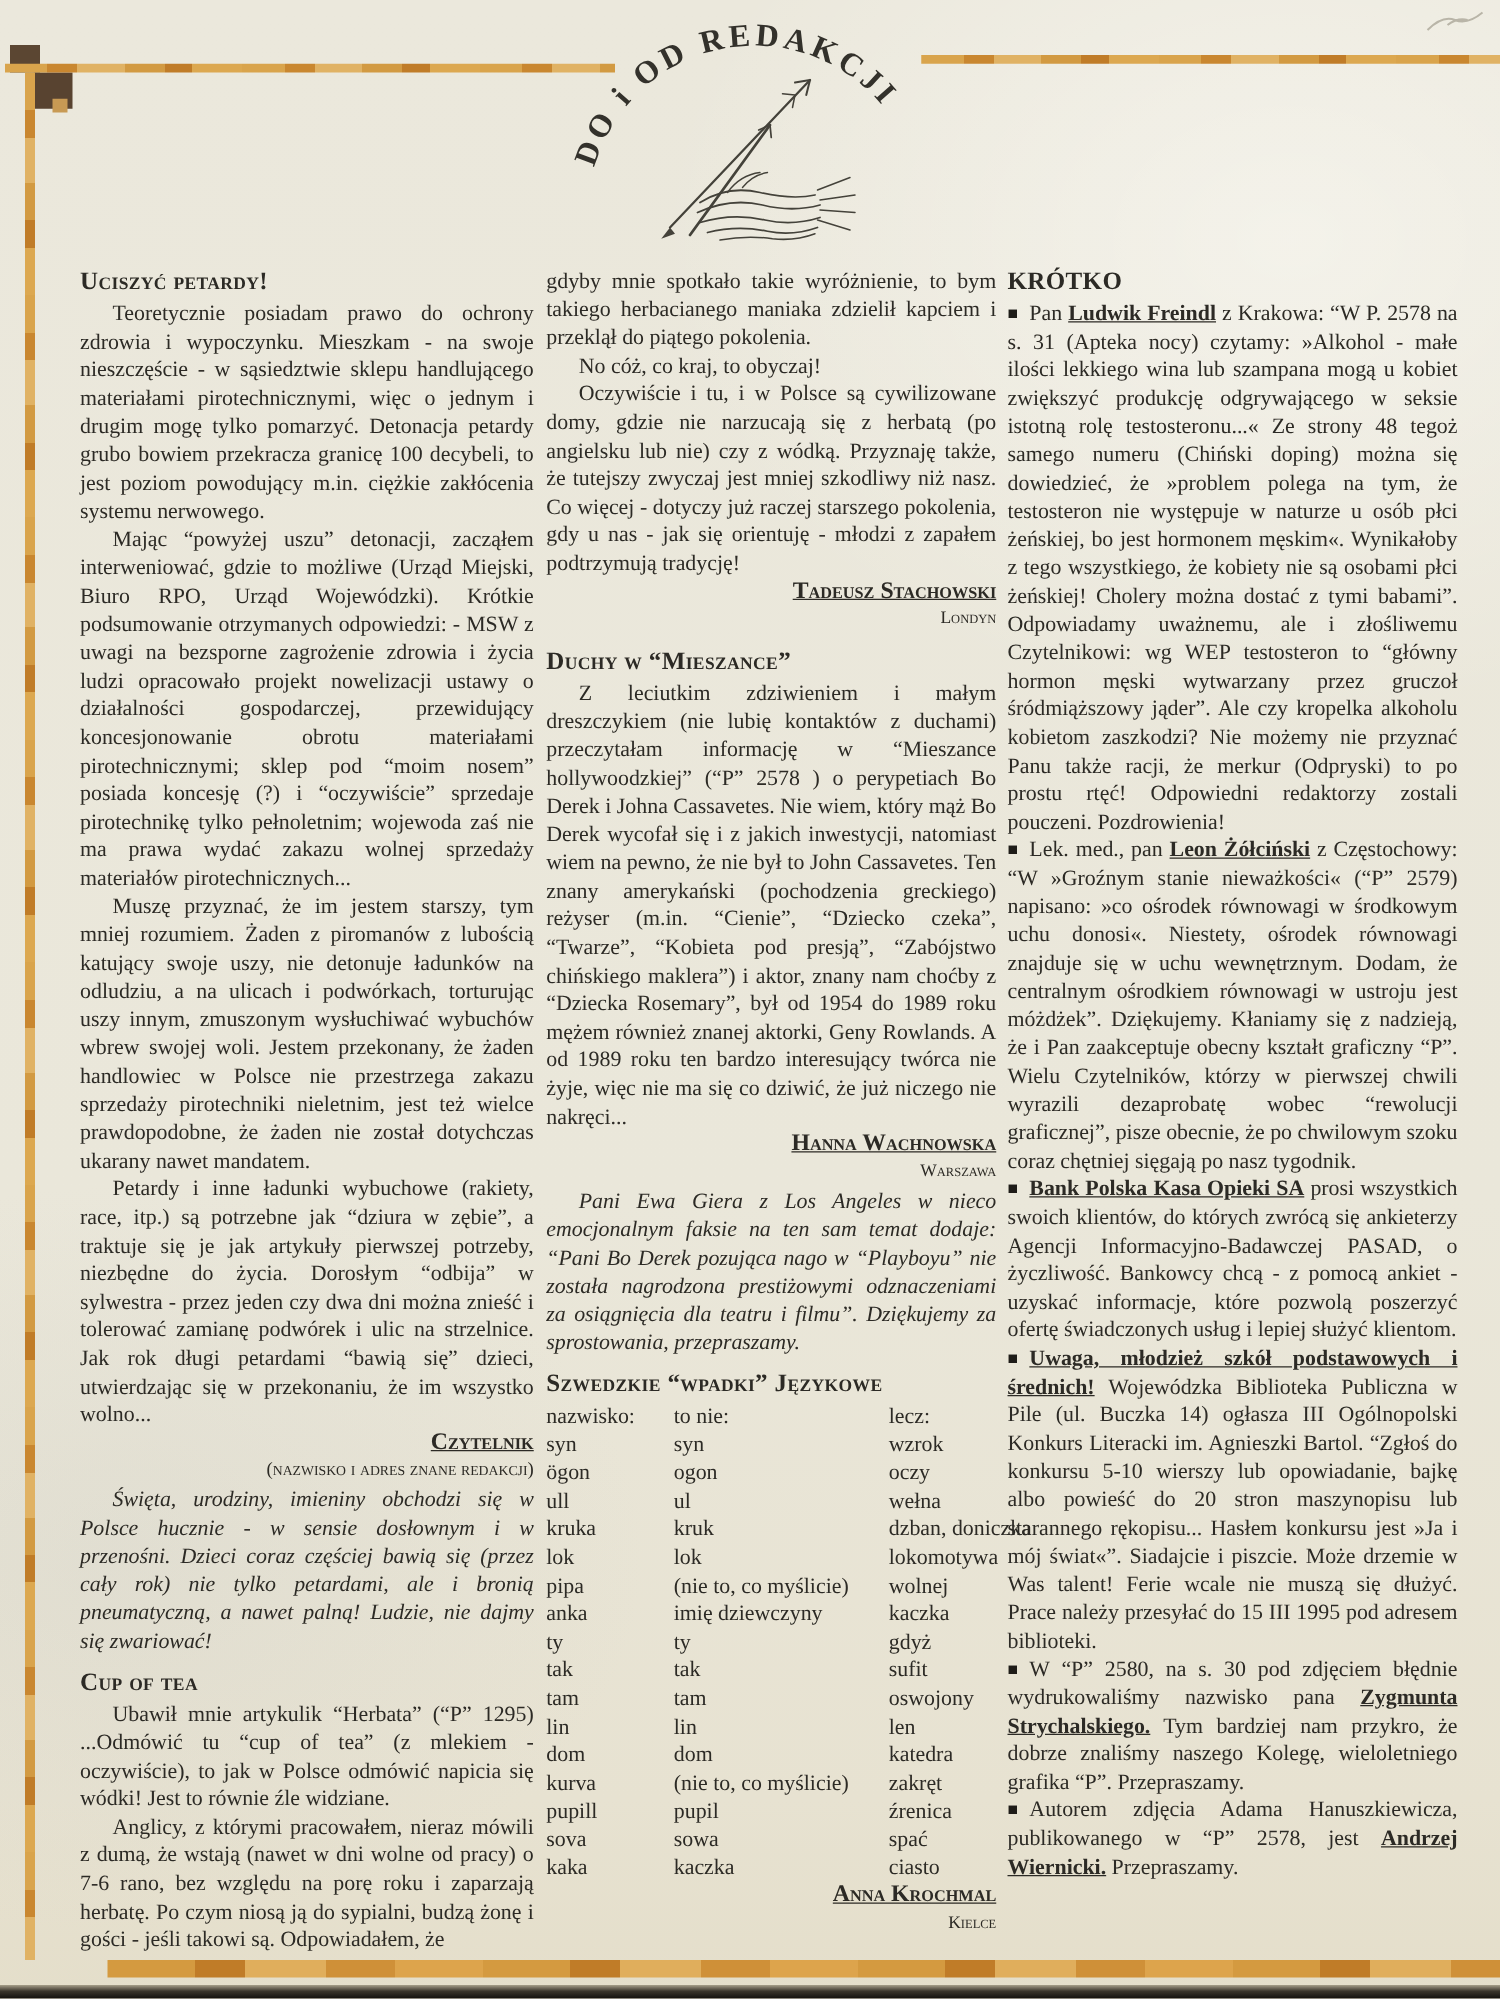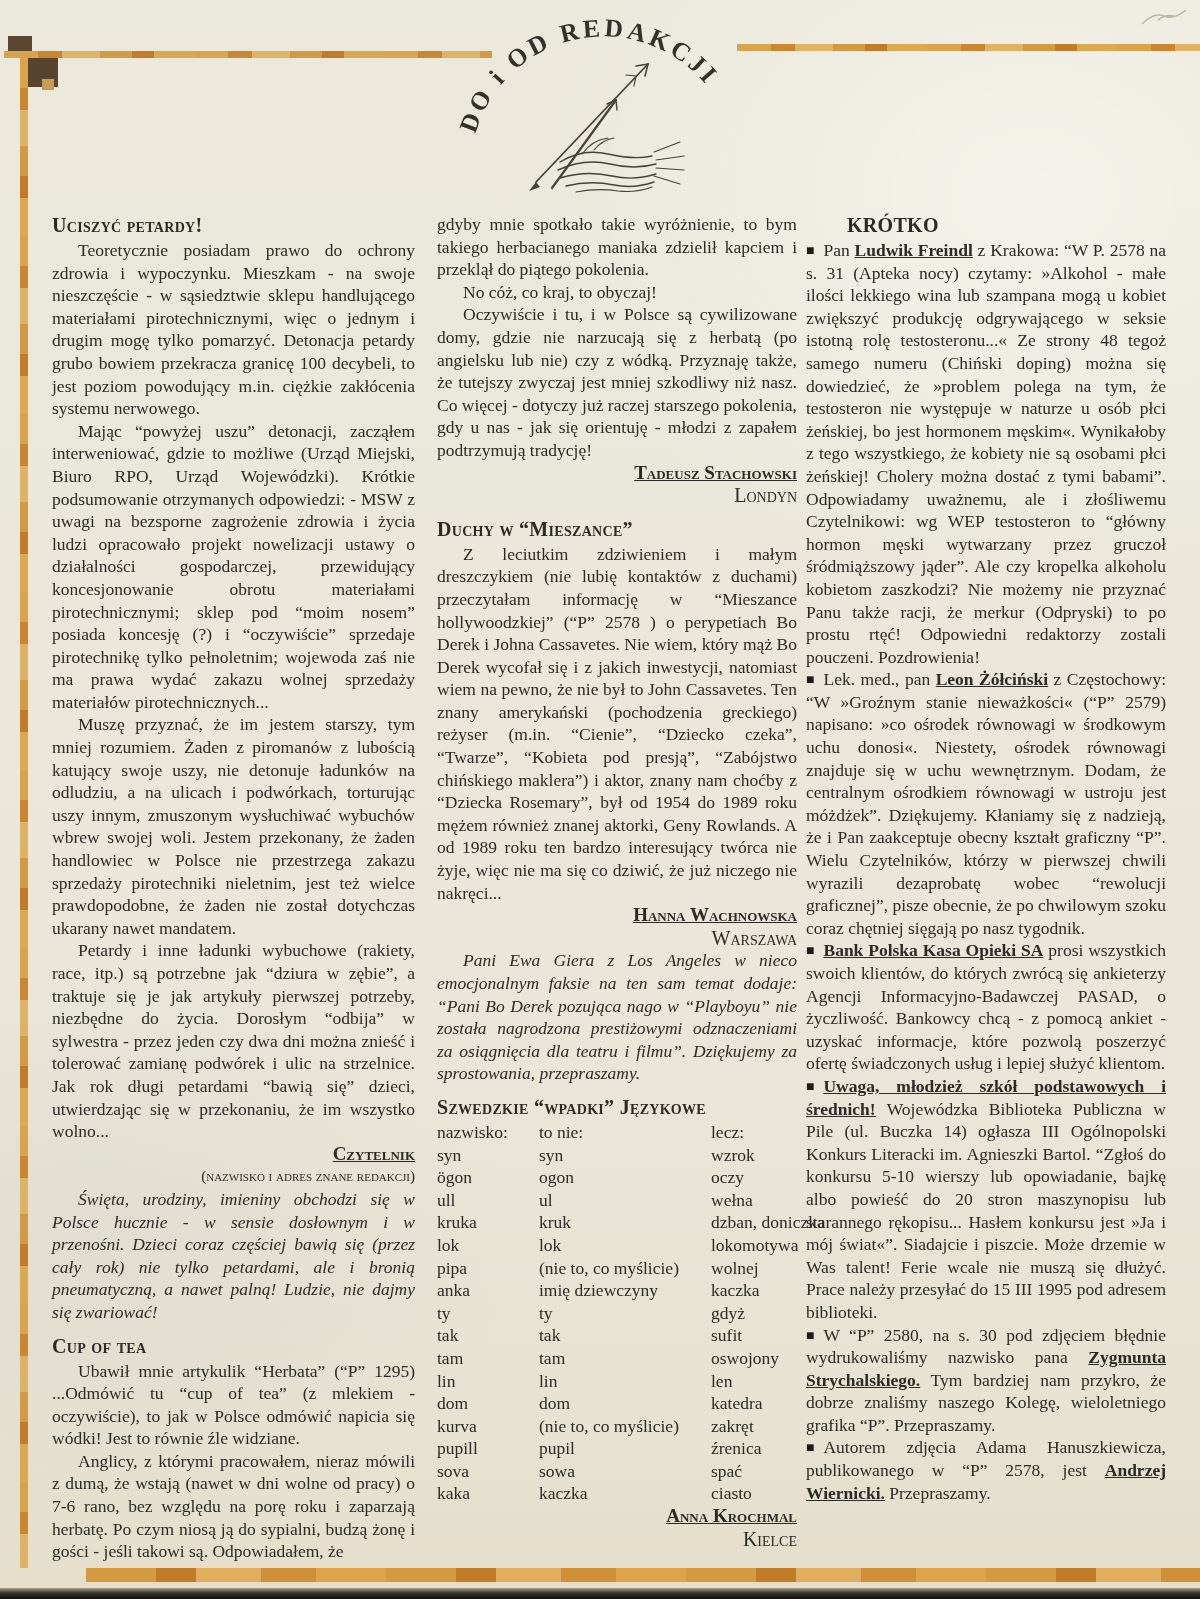--- a/index.html
+++ b/index.html
@@ -21,29 +21,29 @@
     background:repeating-linear-gradient(90deg,#d49a40 0 70px,#c07c28 70px 110px,#e0ae5c 110px 175px,#cf9038 175px 230px,#dda44c 230px 300px);}
   .sq{position:absolute;}
   .bottom-edge{position:absolute;left:0;bottom:0;width:100%;height:11px;
     background:linear-gradient(180deg,#a79f8a 0%,#3a352b 45%,#12100c 100%);}
   .scribble{position:absolute;opacity:.55;}
   
   .masthead{position:absolute;left:440px;top:2px;width:360px;height:220px;}
   .masthead text{font-family:"Liberation Serif",serif;font-weight:bold;fill:#33312b;}
   
   .col{position:absolute;top:213px;font-size:17.5px;line-height:22.6px;text-align:justify;}
-  .col1{left:52px;width:363px;}
+  .col1{left:64px;width:363px;}
   .col2{left:437px;width:360px;}
   .col3{left:806px;width:360px;}
   p{margin:0;}
   .ind{text-indent:26px;}
   .sec-title{margin:10px 0 2px;font-weight:bold;font-variant:small-caps;font-size:20px;letter-spacing:.3px;text-align:left;line-height:24px;}
   .first{margin-top:0;}
   .sig-name{text-align:right;font-weight:bold;font-variant:small-caps;font-size:19px;text-decoration:underline;}
-  .sig-city{text-align:right;font-variant:small-caps;font-size:20px;}
+  .sig-city{text-align:right;font-variant:small-caps;font-size:14px;}
   .sig-note{text-align:right;font-variant:small-caps;font-size:15px;}
   .editorial{font-style:italic;}
   
   .swtable{margin-top:2px;}
   .swrow{display:grid;grid-template-columns:102px 172px 1fr;text-align:left;}
   .swrow span{white-space:nowrap;}
   
   .item{text-align:justify;}
   .item b{font-weight:bold;text-decoration:underline;}
   .bullet{display:inline-block;font-size:14px;line-height:1;margin-right:9px;transform:translateY(-1px);color:#1e1c18;font-style:normal;}
@@ -200,21 +200,21 @@
           <span>kaka</span>
           <span>kaczka</span>
           <span>ciasto</span>
         </div>
     </div>
     <p class="sig-name">Anna Krochmal</p>
     <p class="sig-city">Kielce</p>
   </div>
 
   <div class="col col3">
-    <h3 class="sec-title first" style="font-variant:normal;margin-left:41px;">KRÓTKO</h3>
+    <h3 class="sec-title first" style="font-variant:normal;">KRÓTKO</h3>
     <p class="item"><span class="bullet">■</span><span>Pan </span><b>Ludwik Freindl</b><span> z Krakowa: “W P. 2578 na s. 31 (Apteka nocy) czytamy: »Alkohol - małe ilości lekkiego wina lub szampana mogą u kobiet zwiększyć produkcję odgrywającego w seksie istotną rolę testosteronu...« Ze strony 48 tegoż samego numeru (Chiński doping) można się dowiedzieć, że »problem polega na tym, że testosteron nie występuje w naturze u osób płci żeńskiej, bo jest hormonem męskim«. Wynikałoby z tego wszystkiego, że kobiety nie są osobami płci żeńskiej! Cholery można dostać z tymi babami”. Odpowiadamy uważnemu, ale i złośliwemu Czytelnikowi: wg WEP testosteron to “główny hormon męski wytwarzany przez gruczoł śródmiąższowy jąder”. Ale czy kropelka alkoholu kobietom zaszkodzi? Nie możemy nie przyznać Panu także racji, że merkur (Odpryski) to po prostu rtęć! Odpowiedni redaktorzy zostali pouczeni. Pozdrowienia!</span></p>
     <p class="item"><span class="bullet">■</span><span>Lek. med., pan </span><b>Leon Żółciński</b><span> z Częstochowy: “W »Groźnym stanie nieważkości« (“P” 2579) napisano: »co ośrodek równowagi w środkowym uchu donosi«. Niestety, ośrodek równowagi znajduje się w uchu wewnętrznym. Dodam, że centralnym ośrodkiem równowagi w ustroju jest móżdżek”. Dziękujemy. Kłaniamy się z nadzieją, że i Pan zaakceptuje obecny kształt graficzny “P”. Wielu Czytelników, którzy w pierwszej chwili wyrazili dezaprobatę wobec “rewolucji graficznej”, pisze obecnie, że po chwilowym szoku coraz chętniej sięgają po nasz tygodnik.</span></p>
     <p class="item"><span class="bullet">■</span><span></span><b>Bank Polska Kasa Opieki SA</b><span> prosi wszystkich swoich klientów, do których zwrócą się ankieterzy Agencji Informacyjno-Badawczej PASAD, o życzliwość. Bankowcy chcą - z pomocą ankiet - uzyskać informacje, które pozwolą poszerzyć ofertę świadczonych usług i lepiej służyć klientom.</span></p>
     <p class="item"><span class="bullet">■</span><span></span><b>Uwaga, młodzież szkół podstawowych i średnich!</b><span> Wojewódzka Biblioteka Publiczna w Pile (ul. Buczka 14) ogłasza III Ogólnopolski Konkurs Literacki im. Agnieszki Bartol. “Zgłoś do konkursu 5-10 wierszy lub opowiadanie, bajkę albo powieść do 20 stron maszynopisu lub starannego rękopisu... Hasłem konkursu jest »Ja i mój świat«”. Siadajcie i piszcie. Może drzemie w Was talent! Ferie wcale nie muszą się dłużyć. Prace należy przesyłać do 15 III 1995 pod adresem biblioteki.</span></p>
     <p class="item"><span class="bullet">■</span><span>W “P” 2580, na s. 30 pod zdjęciem błędnie wydrukowaliśmy nazwisko pana </span><b>Zygmunta Strychalskiego.</b><span> Tym bardziej nam przykro, że dobrze znaliśmy naszego Kolegę, wieloletniego grafika “P”. Przepraszamy.</span></p>
     <p class="item"><span class="bullet">■</span><span>Autorem zdjęcia Adama Hanuszkiewicza, publikowanego w “P” 2578, jest </span><b>Andrzej Wiernicki.</b><span> Przepraszamy.</span></p>
   </div>
 
 </div>
 

